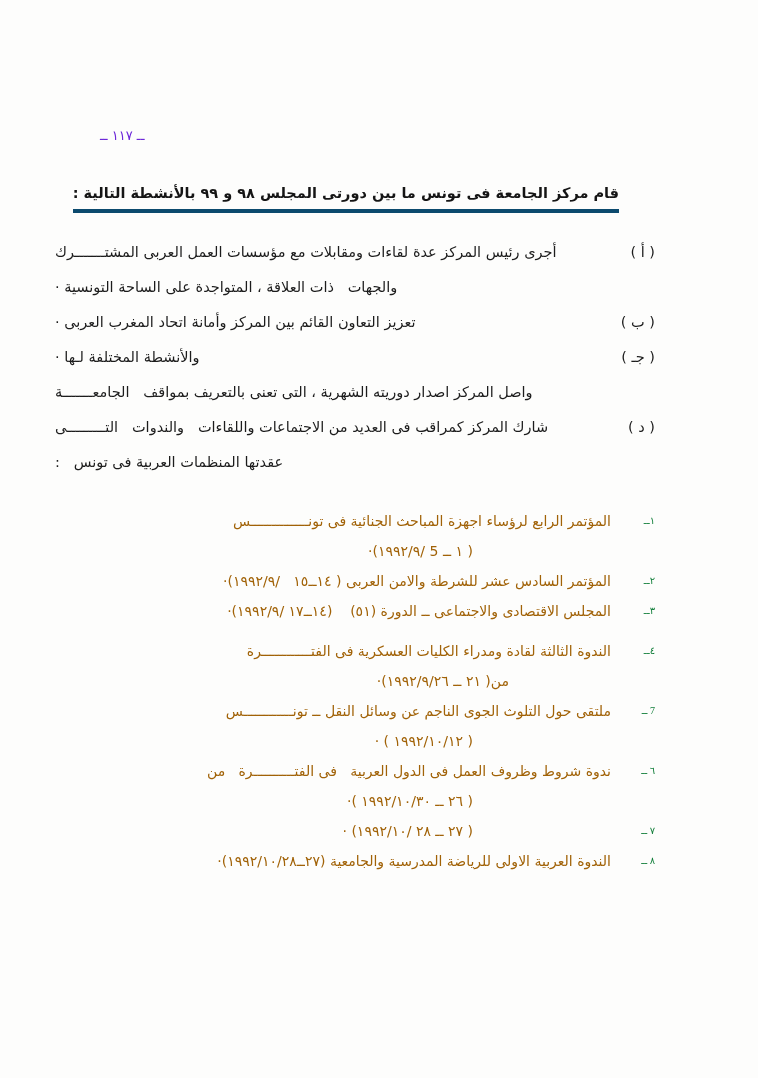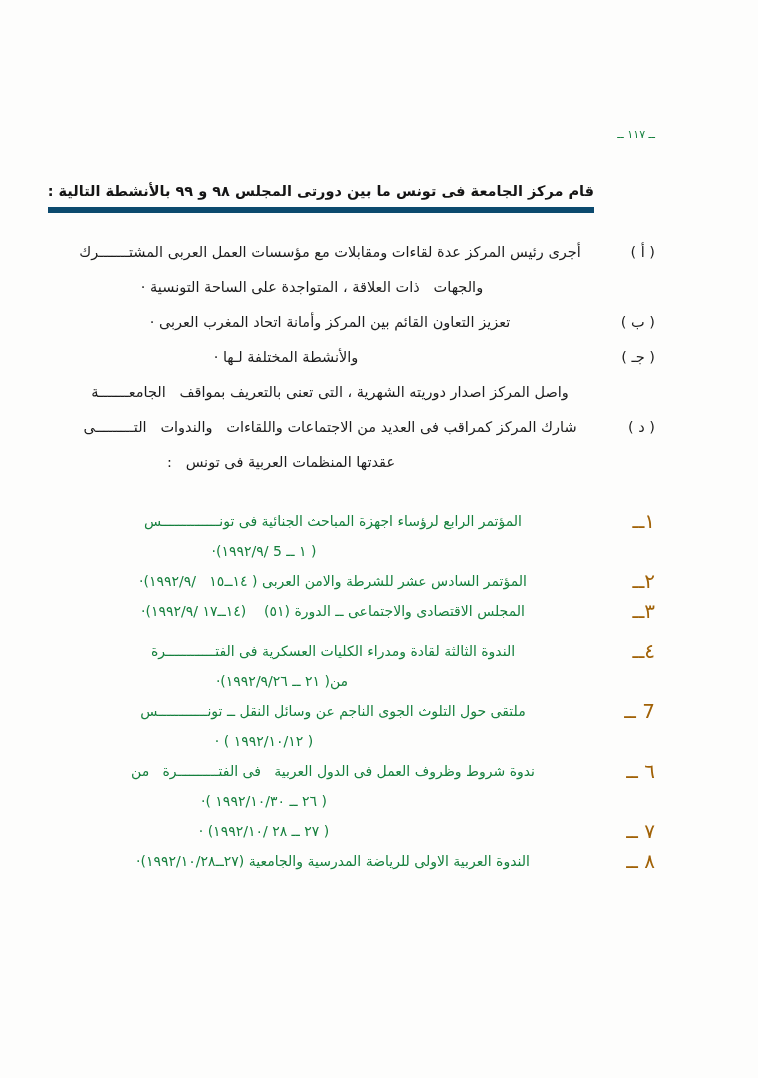--- a/index.html
+++ b/index.html
@@ -9,74 +9,75 @@
     margin:0 auto;
     background:#fdfdfc;
     box-sizing:border-box;
     padding:128px 103px 0 55px;
     direction:rtl;
     font-family:"DejaVu Sans",sans-serif;
     color:#1e1e1e;
     overflow:hidden;
   }
   .page-number{
-    text-align:right;
-    font-size:11px;
+    text-align:left;
+    font-size:13px;
     letter-spacing:1px;
-    color:#15803d;
+    color:#6d28d9;
     margin-left:45px;
   }
   .title-row{margin-top:40px;text-align:right;}
   .doc-title{
     display:inline-block;
-    margin-right:61px;
+    margin-right:36px;
     font-size:14.5px;
     font-weight:bold;
     color:#151515;
     white-space:pre;
     padding-bottom:8px;
-    border-bottom:6px solid #0c4a6e;
+    border-bottom:4px solid #0c4a6e;
   }
   .paras{margin-top:22px;}
   .para{display:flex;align-items:flex-start;margin-top:0;}
   .plabel{
     flex:0 0 50px;
     font-size:14.5px;
     line-height:35px;
     white-space:pre;
     color:#1c1c1c;
   }
   .ptext{flex:1;min-width:0;}
   .pline{
     font-size:14.5px;
     line-height:35px;
-    text-align:center;
+    text-align:left;
     white-space:pre;
     color:#1c1c1c;
   }
   .ind-sm{padding-right:36px;}
   .ind-md{padding-right:88px;}
   .ind-lg{padding-right:98px;}
   .list{margin-top:26px;}
   .litem{display:flex;align-items:flex-start;}
   .litem.gap{margin-top:10px;}
   .lnum{
     flex:0 0 44px;
-    font-size:20px;
+    font-size:10px;
     line-height:30px;
     white-space:pre;
-    color:#a16207;
+    color:#15803d;
+    font-family:Liberation Serif, serif;
   }
   .ltext{flex:1;min-width:0;}
   .lline{
     font-size:14px;
     line-height:30px;
-    text-align:center;
+    text-align:right;
     white-space:pre;
-    color:#15803d;
+    color:#a16207;
   }
   .date-ind{padding-right:138px;}
   .date-ind2{padding-right:102px;}
 </style>
 </head>
 <body>
 
 <div class="page">
 
   <div class="page-number">ــ ١١٧ ــ</div>

